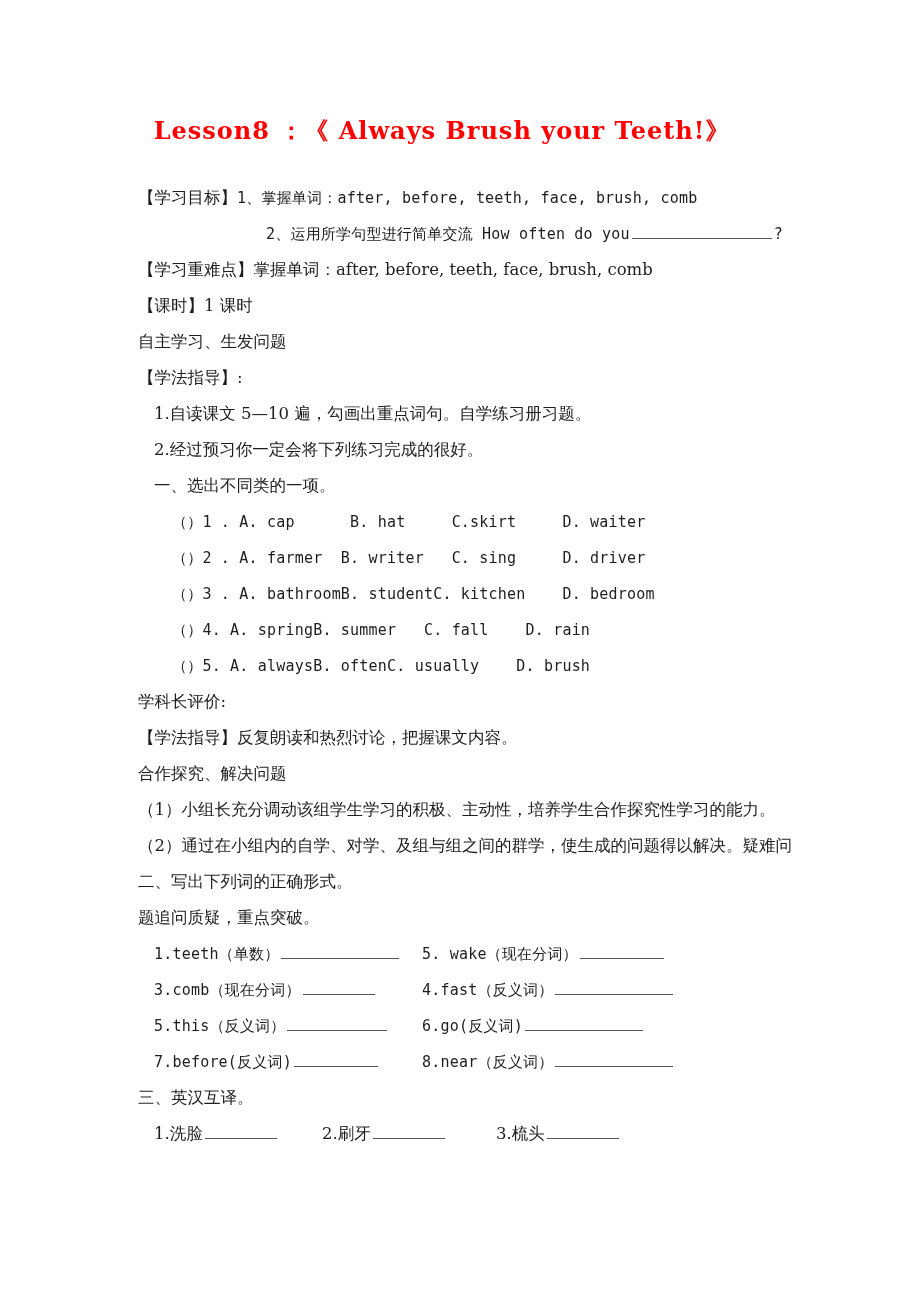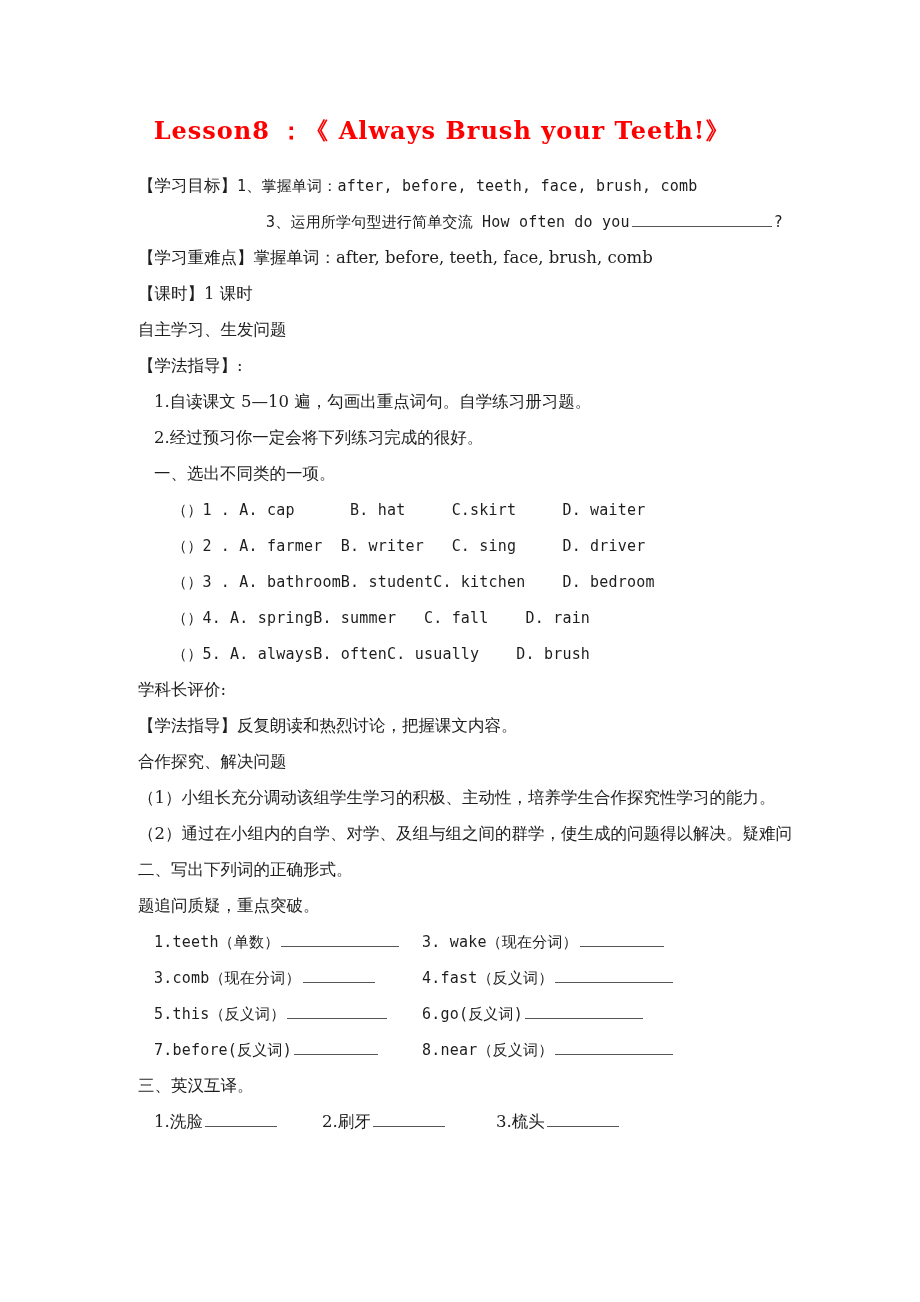--- a/index.html
+++ b/index.html
@@ -32,21 +32,21 @@
     box-sizing: border-box;
     color: #ff0000;
     font-family: "DejaVu Serif", "Liberation Serif", serif;
     font-size: 24px;
     font-weight: bold;
     letter-spacing: 1px;
     white-space: nowrap;
   }
   .body-block {
     position: absolute;
-    top: 168px;
+    top: 180px;
     left: 138px;
     width: 720px;
   }
   .line {
     font-size: 16.5px;
     line-height: 36px;
     white-space: pre-wrap;
     color: #1d1d1d;
     font-family: "Liberation Serif", "DejaVu Serif", serif;
   }
@@ -91,21 +91,21 @@
 <body>
 
 <div class="page">
 
   <div class="doc-title">Lesson8 ：《 Always Brush your Teeth!》</div>
 
   <div class="body-block">
 
     <div class="line"><span class="cn">【学习目标】</span><span class="mono">1、掌握单词：after, before, teeth, face, brush, comb</span></div>
 
-    <div class="line indent-deep"><span class="mono">3、运用所学句型进行简单交流 How often do you</span><span class="blank bw-xxl"></span><span class="mono">?</span></div>
+    <div class="line indent-deep"><span class="mono">2、运用所学句型进行简单交流 How often do you</span><span class="blank bw-xxl"></span><span class="mono">?</span></div>
 
 
     <div class="line"><span class="cn">【学习重难点】掌握单词：after, before, teeth, face, brush, comb</span></div>
 
     <div class="line"><span class="cn">【课时】1 课时</span></div>
 
     <div class="line"><span class="cn">自主学习、生发问题</span></div>
 
     <div class="line"><span class="cn">【学法指导】:</span></div>
 
@@ -129,21 +129,21 @@
 
     <div class="line"><span class="cn">（1）小组长充分调动该组学生学习的积极、主动性，培养学生合作探究性学习的能力。</span></div>
 
     <div class="line"><span class="cn">（2）通过在小组内的自学、对学、及组与组之间的群学，使生成的问题得以解决。疑难问</span></div>
     <div class="line"><span class="cn">二、写出下列词的正确形式。</span></div>
 
     <div class="line"><span class="cn">题追问质疑，重点突破。</span></div>
 
     <div class="line indent-1 two-col">
       <span class="c1"><span class="mono">1.teeth（单数）</span><span class="blank bw-xl"></span></span>
-      <span class="c2"><span class="mono">3. wake（现在分词）</span><span class="blank bw-m"></span></span>
+      <span class="c2"><span class="mono">5. wake（现在分词）</span><span class="blank bw-m"></span></span>
     </div>
 
     <div class="line indent-1 two-col">
       <span class="c1"><span class="mono">3.comb（现在分词）</span><span class="blank bw-s"></span></span>
       <span class="c2"><span class="mono">4.fast（反义词）</span><span class="blank bw-xl"></span></span>
     </div>
 
     <div class="line indent-1 two-col">
       <span class="c1"><span class="mono">5.this（反义词）</span><span class="blank bw-l"></span></span>
       <span class="c2"><span class="mono">6.go(反义词)</span><span class="blank bw-xl"></span></span>

